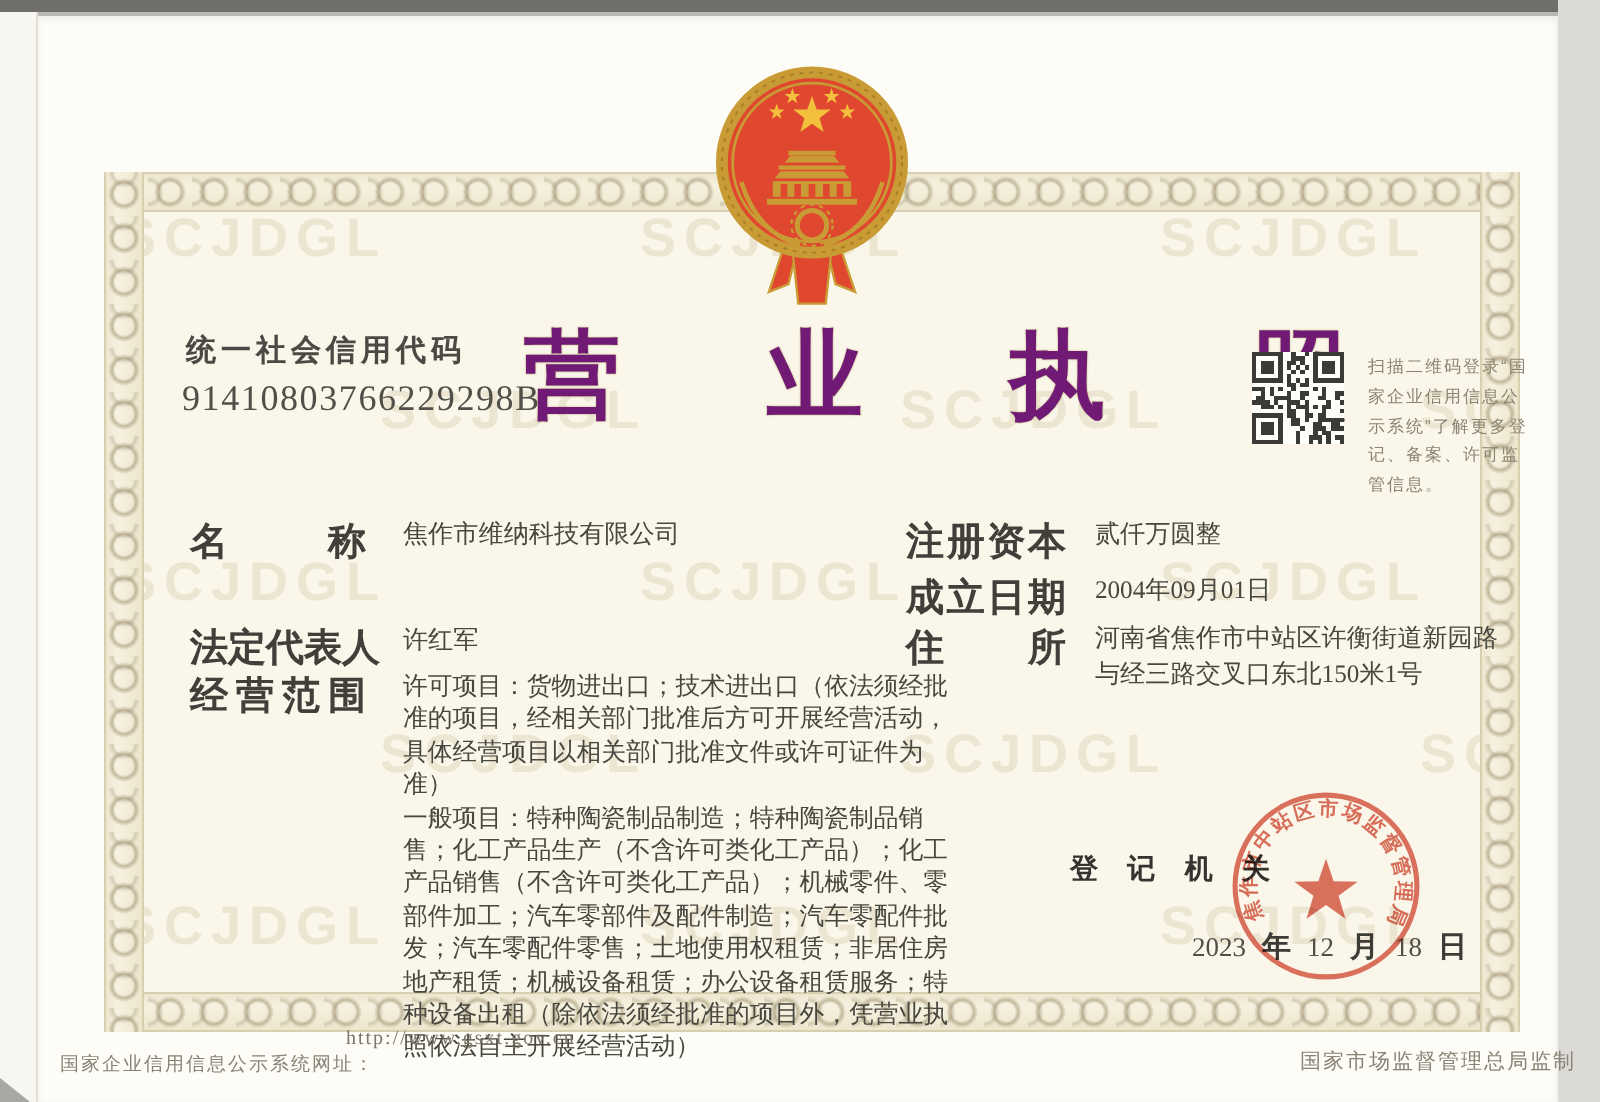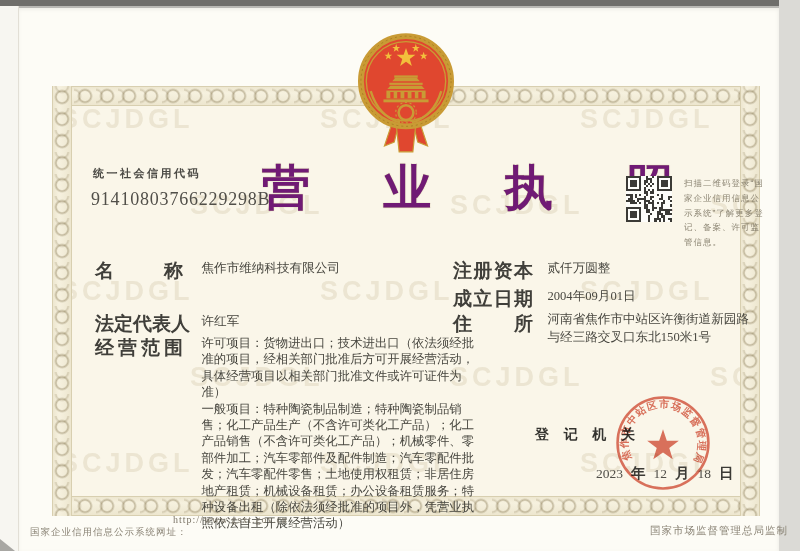--- a/index.html
+++ b/index.html
@@ -35,21 +35,21 @@
     background-size:20px 22px,20px 22px,100% 100%;
     box-shadow:inset 1px 0 0 #d8cfb0, inset -1px 0 0 #d8cfb0;}
 
   
   .wm-layer{left:52px;top:86px;width:708px;height:430px;overflow:hidden;z-index:1;}
   .wm{position:absolute;font-weight:700;font-size:27px;letter-spacing:4px;color:rgba(178,163,118,.20);}
 
   .z2{z-index:2;} .z3{z-index:3;}
 
   
-  .code-label{font-size:11px;font-weight:700;letter-spacing:2.5px;color:#4a4944;}
+  .code-label{font-size:15px;font-weight:700;letter-spacing:2.5px;color:#4a4944;}
   .code-value{font-family:"Liberation Serif",serif;font-size:18px;letter-spacing:.8px;color:#514f49;}
   .title{font-size:48px;font-weight:700;letter-spacing:30px;color:#701a75;white-space:nowrap;
          text-shadow:0 0 1px rgba(131,106,30,.6);}
   .lbl{display:inline-block;text-align:justify;text-align-last:justify;font-weight:700;
        font-size:19px;color:#403f3a;vertical-align:top;}
   .val{font-family:"Liberation Serif",serif;font-size:12.6px;color:#47463f;line-height:17px;}
   .row{white-space:nowrap;}
   .row .val{display:inline-block;white-space:normal;margin-left:14px;}
   .qr-caption{font-size:8.5px;line-height:14.8px;color:#8c8573;letter-spacing:1px;width:80px;}
   .reg-label{font-size:14px;font-weight:700;color:#34332f;}

